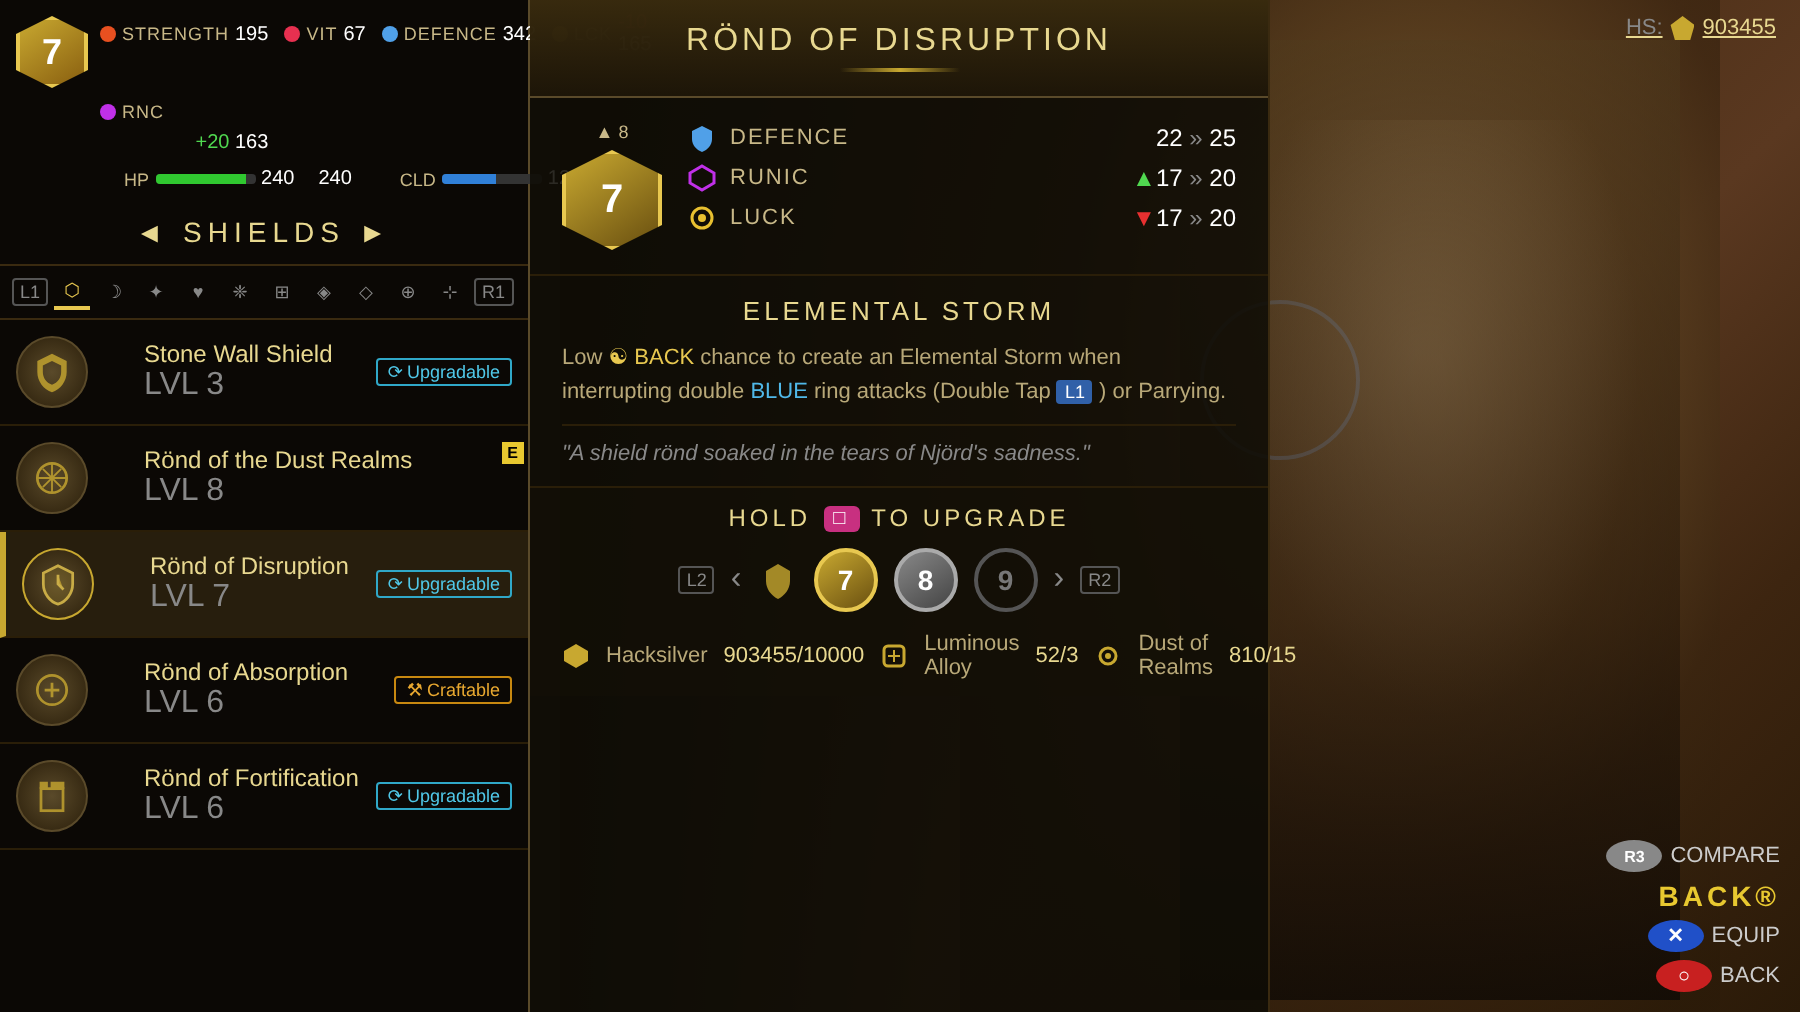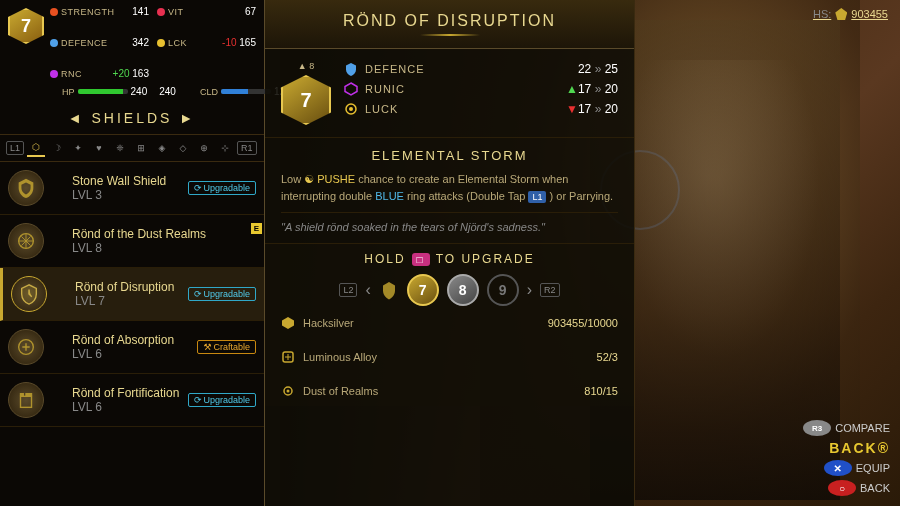--- a/index.html
+++ b/index.html
@@ -141,21 +141,21 @@
       margin-left: 20px;
     }
 
     .shield-name {
       color: #e8d890;
       font-size: 12px;
     }
 
     .shield-level {
       color: #888;
-      font-size: 12px;
+      font-size: 16px;
     }
 
     .shield-badge {
       font-size: 9px;
       padding: 1px 5px;
       border-radius: 2px;
       display: flex;
       align-items: center;
       gap: 2px;
     }
@@ -385,22 +385,22 @@
     .l2-badge, .r2-badge {
       color: #888;
       font-size: 9px;
       border: 1px solid #555;
       padding: 1px 3px;
       border-radius: 2px;
     }
 
     .materials-list {
       display: flex;
-      flex-direction: column;
-      gap: 20px;
+      flex-direction: row;
+      gap: 8px;
     }
 
     .material-row {
       display: flex;
       align-items: center;
       gap: 8px;
       font-size: 11px;
     }
 
     .material-icon {
@@ -486,23 +486,23 @@
     .btn-o { background: #c82020; color: #fff; }
     .btn-r3 { background: #888; color: #fff; font-size: 8px; }
 
     .stats-top-section {
       display: flex;
       padding: 6px 8px 4px 50px;
     }
 
     .stats-two-col {
       display: grid;
-      grid-template-columns: 1fr 1fr;
+      grid-template-columns: 1fr 1fr 1fr 1fr;
       width: 100%;
-      gap: 20px 8px;
+      gap: 6px 8px;
     }
 
     .stat-line {
       display: flex;
       align-items: center;
       gap: 3px;
       font-size: 10px;
     }
 
     .stat-dot {
@@ -513,21 +513,21 @@
     }
 
     .stat-dot.str { background: #e85020; }
     .stat-dot.def { background: #50a0e8; }
     .stat-dot.rnc { background: #c030e8; }
     .stat-dot.vit { background: #e83050; }
     .stat-dot.lck { background: #e8c030; }
 
     .stat-txt { color: #c8b888; text-transform: uppercase; font-size: 9px; letter-spacing: 0.5px; }
     .stat-num { color: #fff; margin-left: auto; font-size: 10px; }
-    .stat-num.pos { color: #50d850; }
+    .stat-num.pos { color: #50d850; margin-top: 32px; }
     .stat-num.neg { color: #e83030; }
 
     .hp-cld-row {
       display: flex;
       padding: 3px 8px 5px 50px;
       gap: 12px;
     }
 
     .hp-block { display: flex; align-items: center; gap: 3px; }
     .hp-label { color: #c8b888; font-size: 9px; text-transform: uppercase; padding-left: 12px; }
@@ -560,21 +560,21 @@
 
   <div class="level-badge">
     <span>7</span>
   </div>
 
   <div class="stats-top-section">
     <div class="stats-two-col">
       <div class="stat-line">
         <div class="stat-dot str"></div>
         <span class="stat-txt">STRENGTH</span>
-        <span class="stat-num">141</span>
+        <span class="stat-num">195</span>
       </div>
       <div class="stat-line">
         <div class="stat-dot vit"></div>
         <span class="stat-txt">VIT</span>
         <span class="stat-num">67</span>
       </div>
       <div class="stat-line">
         <div class="stat-dot def"></div>
         <span class="stat-txt">DEFENCE</span>
         <span class="stat-num">342</span>
@@ -757,21 +757,21 @@
         </div>
         <span class="item-stat-name">LUCK</span>
         <span class="item-stat-vals"><span class="arrow-down">▼</span>17 <span style="color:#888">»</span> 20</span>
       </div>
     </div>
   </div>
 
   <div class="ability-section">
     <div class="ability-title">ELEMENTAL STORM</div>
     <div class="ability-desc">
-      Low <span style="color:#e8c850">☯ PUSHE</span> chance to create an Elemental Storm when interrupting double <span class="highlight-blue">BLUE</span> ring attacks (Double Tap <span style="background:#3060a8;color:#fff;font-size:9px;padding:1px 4px;border-radius:2px;">L1</span> ) or Parrying.
+      Low <span style="color:#e8c850">☯ BACK</span> chance to create an Elemental Storm when interrupting double <span class="highlight-blue">BLUE</span> ring attacks (Double Tap <span style="background:#3060a8;color:#fff;font-size:9px;padding:1px 4px;border-radius:2px;">L1</span> ) or Parrying.
     </div>
     <div class="ability-quote">
       "A shield rönd soaked in the tears of Njörd's sadness."
     </div>
   </div>
 
   <div class="upgrade-section">
     <div class="upgrade-title">
       <span>HOLD</span>
       <span class="hold-badge">□</span>

